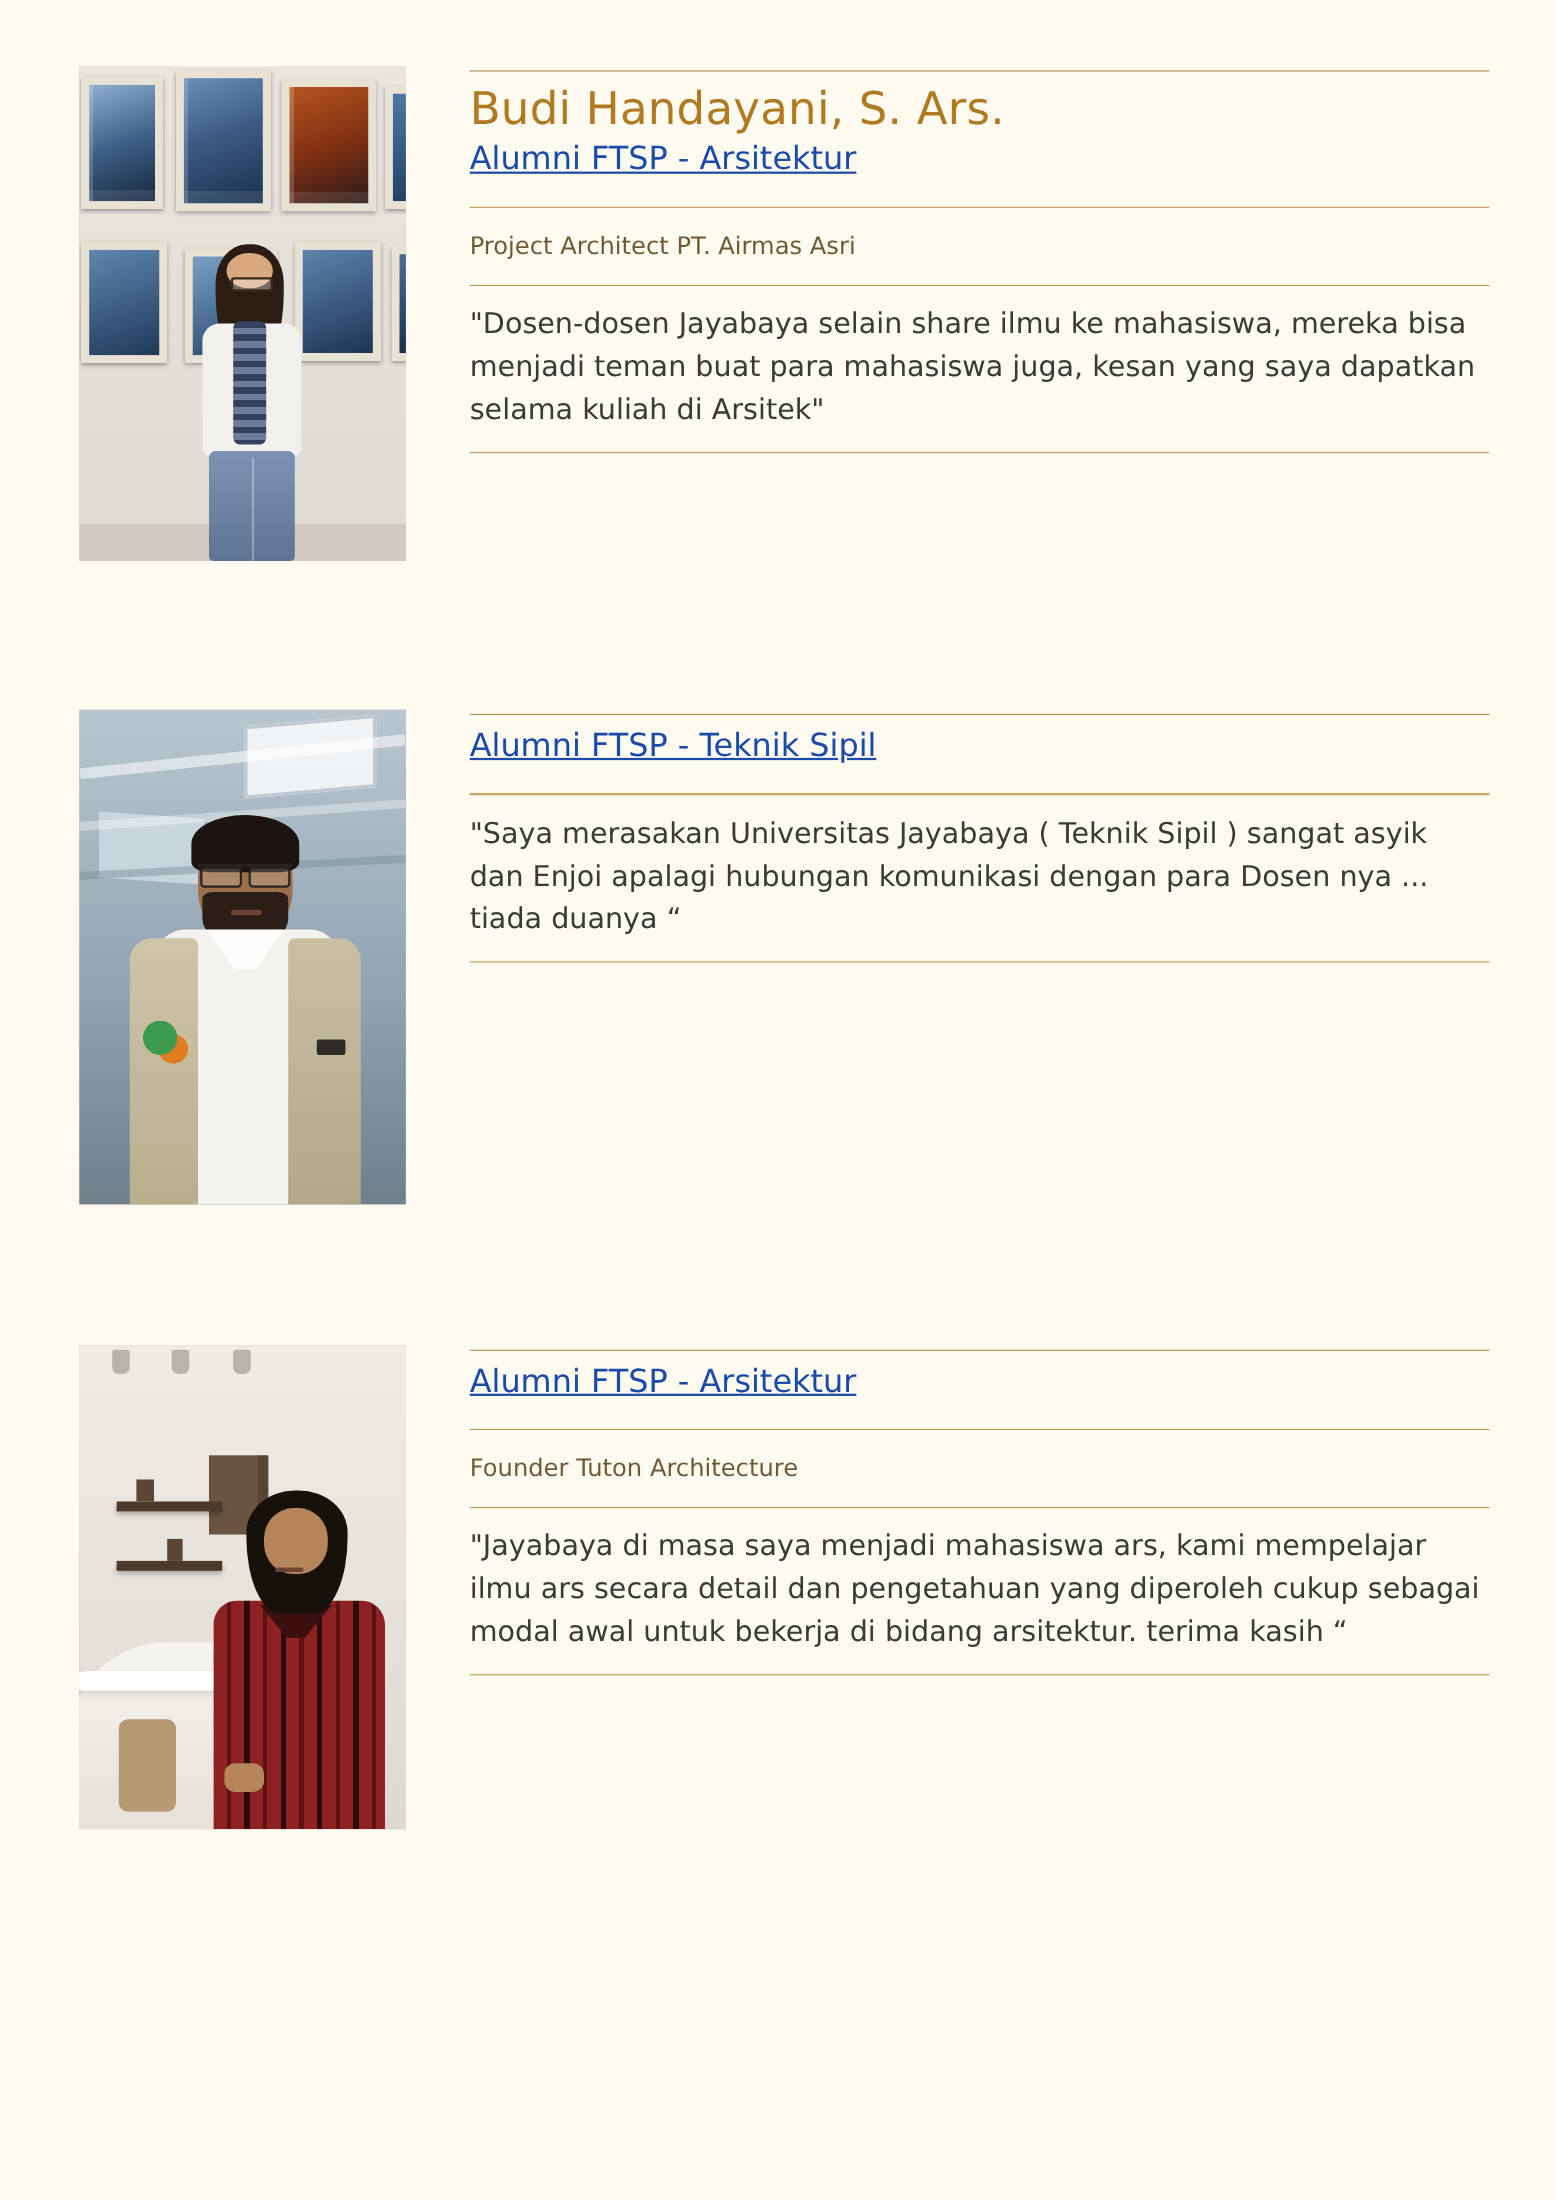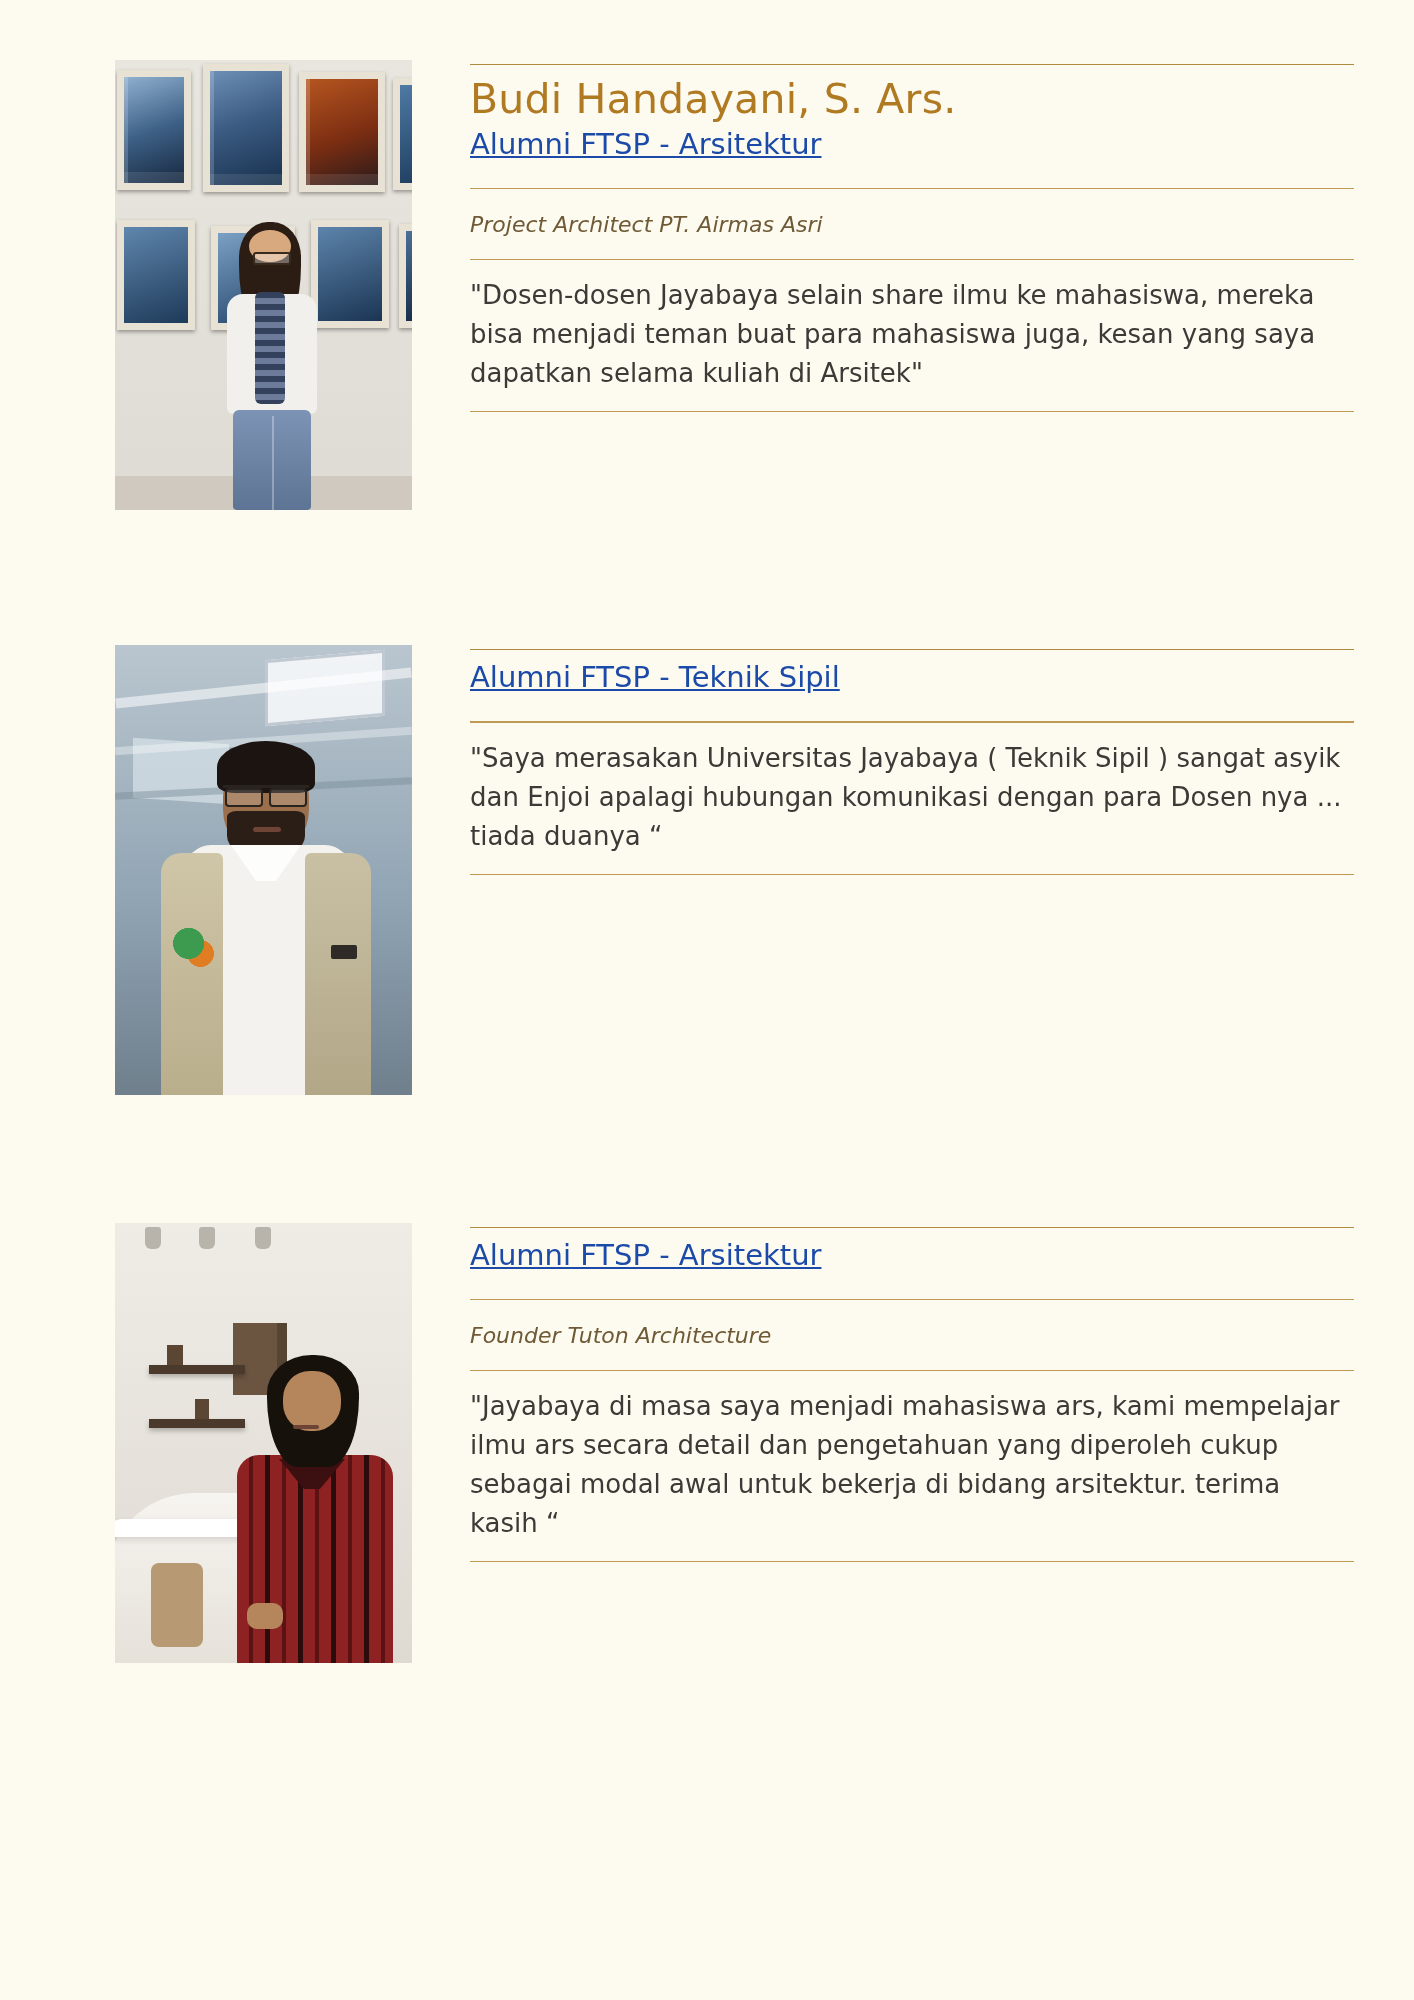--- a/index.html
+++ b/index.html
@@ -17,21 +17,21 @@
     position: relative;
     width: 1414px;
     height: 2000px;
     background: #fdfaf0;
     box-sizing: border-box;
     padding: 0;
   }
   .testimonial {
     display: flex;
     align-items: flex-start;
-    padding-left: 115px;
+    padding-left: 72px;
     padding-right: 60px;
     box-sizing: border-box;
   }
   .t1 { margin-top: 60px; }
   .t2 { margin-top: 135px; }
   .t3 { margin-top: 128px; }
 
   .photo-wrap {
     width: 297px;
     flex: 0 0 297px;
@@ -286,21 +286,20 @@
     font-family: "DejaVu Sans", sans-serif;
     font-size: 29px;
     color: #1b4aa8;
     line-height: 1.2;
     margin: 4px 0 14px 0;
     font-weight: 400;
     text-decoration: underline;
   }
   .role {
     font-family: "DejaVu Sans", sans-serif;
-    font-style: italic;
     font-size: 22px;
     color: #6f5a36;
     line-height: 1.45;
     padding: 20px 0 18px 0;
     margin: 0;
   }
   .quote {
     font-family: "DejaVu Sans", sans-serif;
     font-size: 26px;
     color: #3b3a36;

